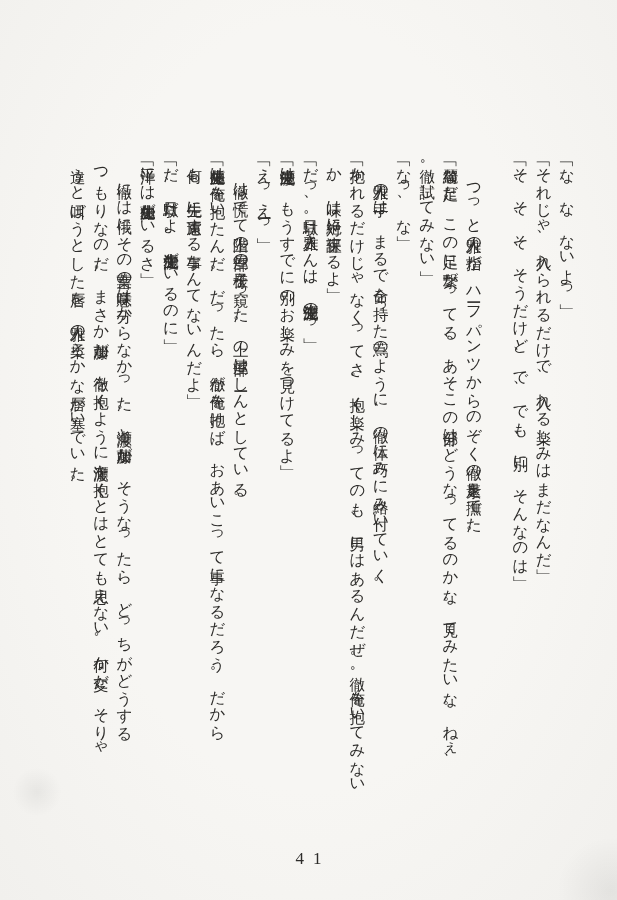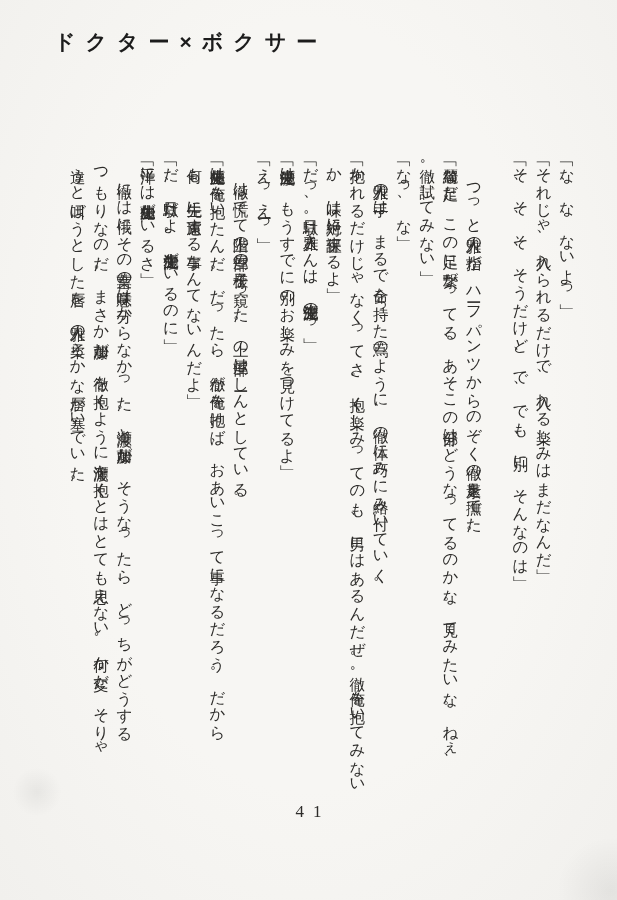--- a/index.html
+++ b/index.html
@@ -46,37 +46,36 @@
     padding: 0;
     white-space: nowrap;
   }
   
   .vtext p.gap-before {
     margin-block-start: 23.3px;
     margin-right: 23.3px;
   }
   .page-number {
     position: absolute;
-    top: 802px;
+    top: 849px;
     left: 0;
     width: 617px;
     text-align: center;
     font-size: 17px;
     letter-spacing: 9px;
     text-indent: 9px;
     color: #2d2c2a;
     font-family: Liberation Serif, serif;
   }
 </style>
 </head>
 <body>
 
 <div class="page">
 
-  <div class="title">ドクター×ボクサー</div>
 
   <div class="vtext">
     <p>「な、な、ないよっ」</p>
     <p>「それじゃ、入れられるだけで、入れる楽しみはまだなんだ」</p>
     <p>「そ、そ、そ、そうだけど、で、でも、別に、そんなのは」</p>
     <p class="gap-before">　つっと雅人の指が、ハーフパンツからのぞく徹の素足を撫でた。</p>
     <p>「綺麗な足だ。この足に繋がってる、あそこの部分はどうなってるのかな。見てみたいな。ねぇ、</p>
     <p>徹。試してみない」</p>
     <p>「なっ、な」</p>
     <p>　雅人の手は、まるで命を持った蔦のように、徹の体に巧みに絡み付いていく。</p>

